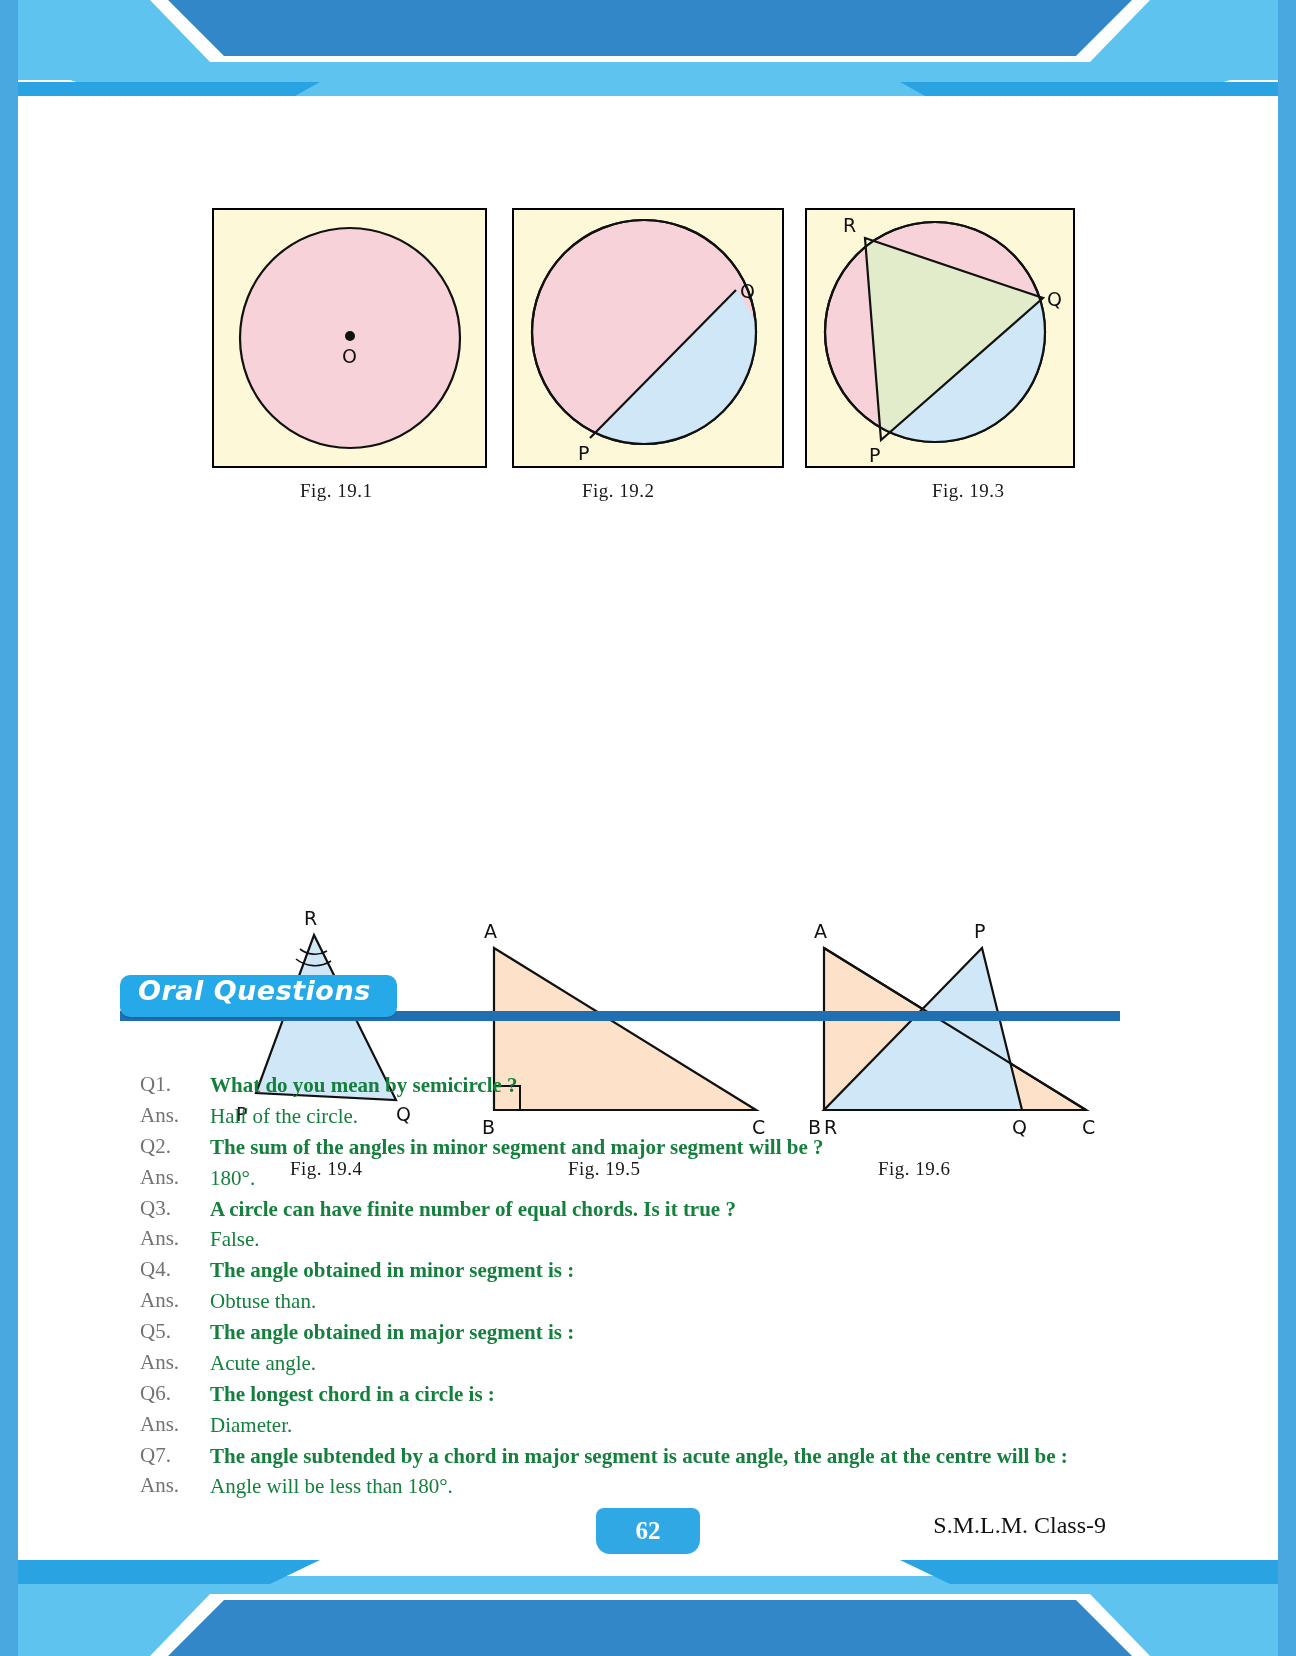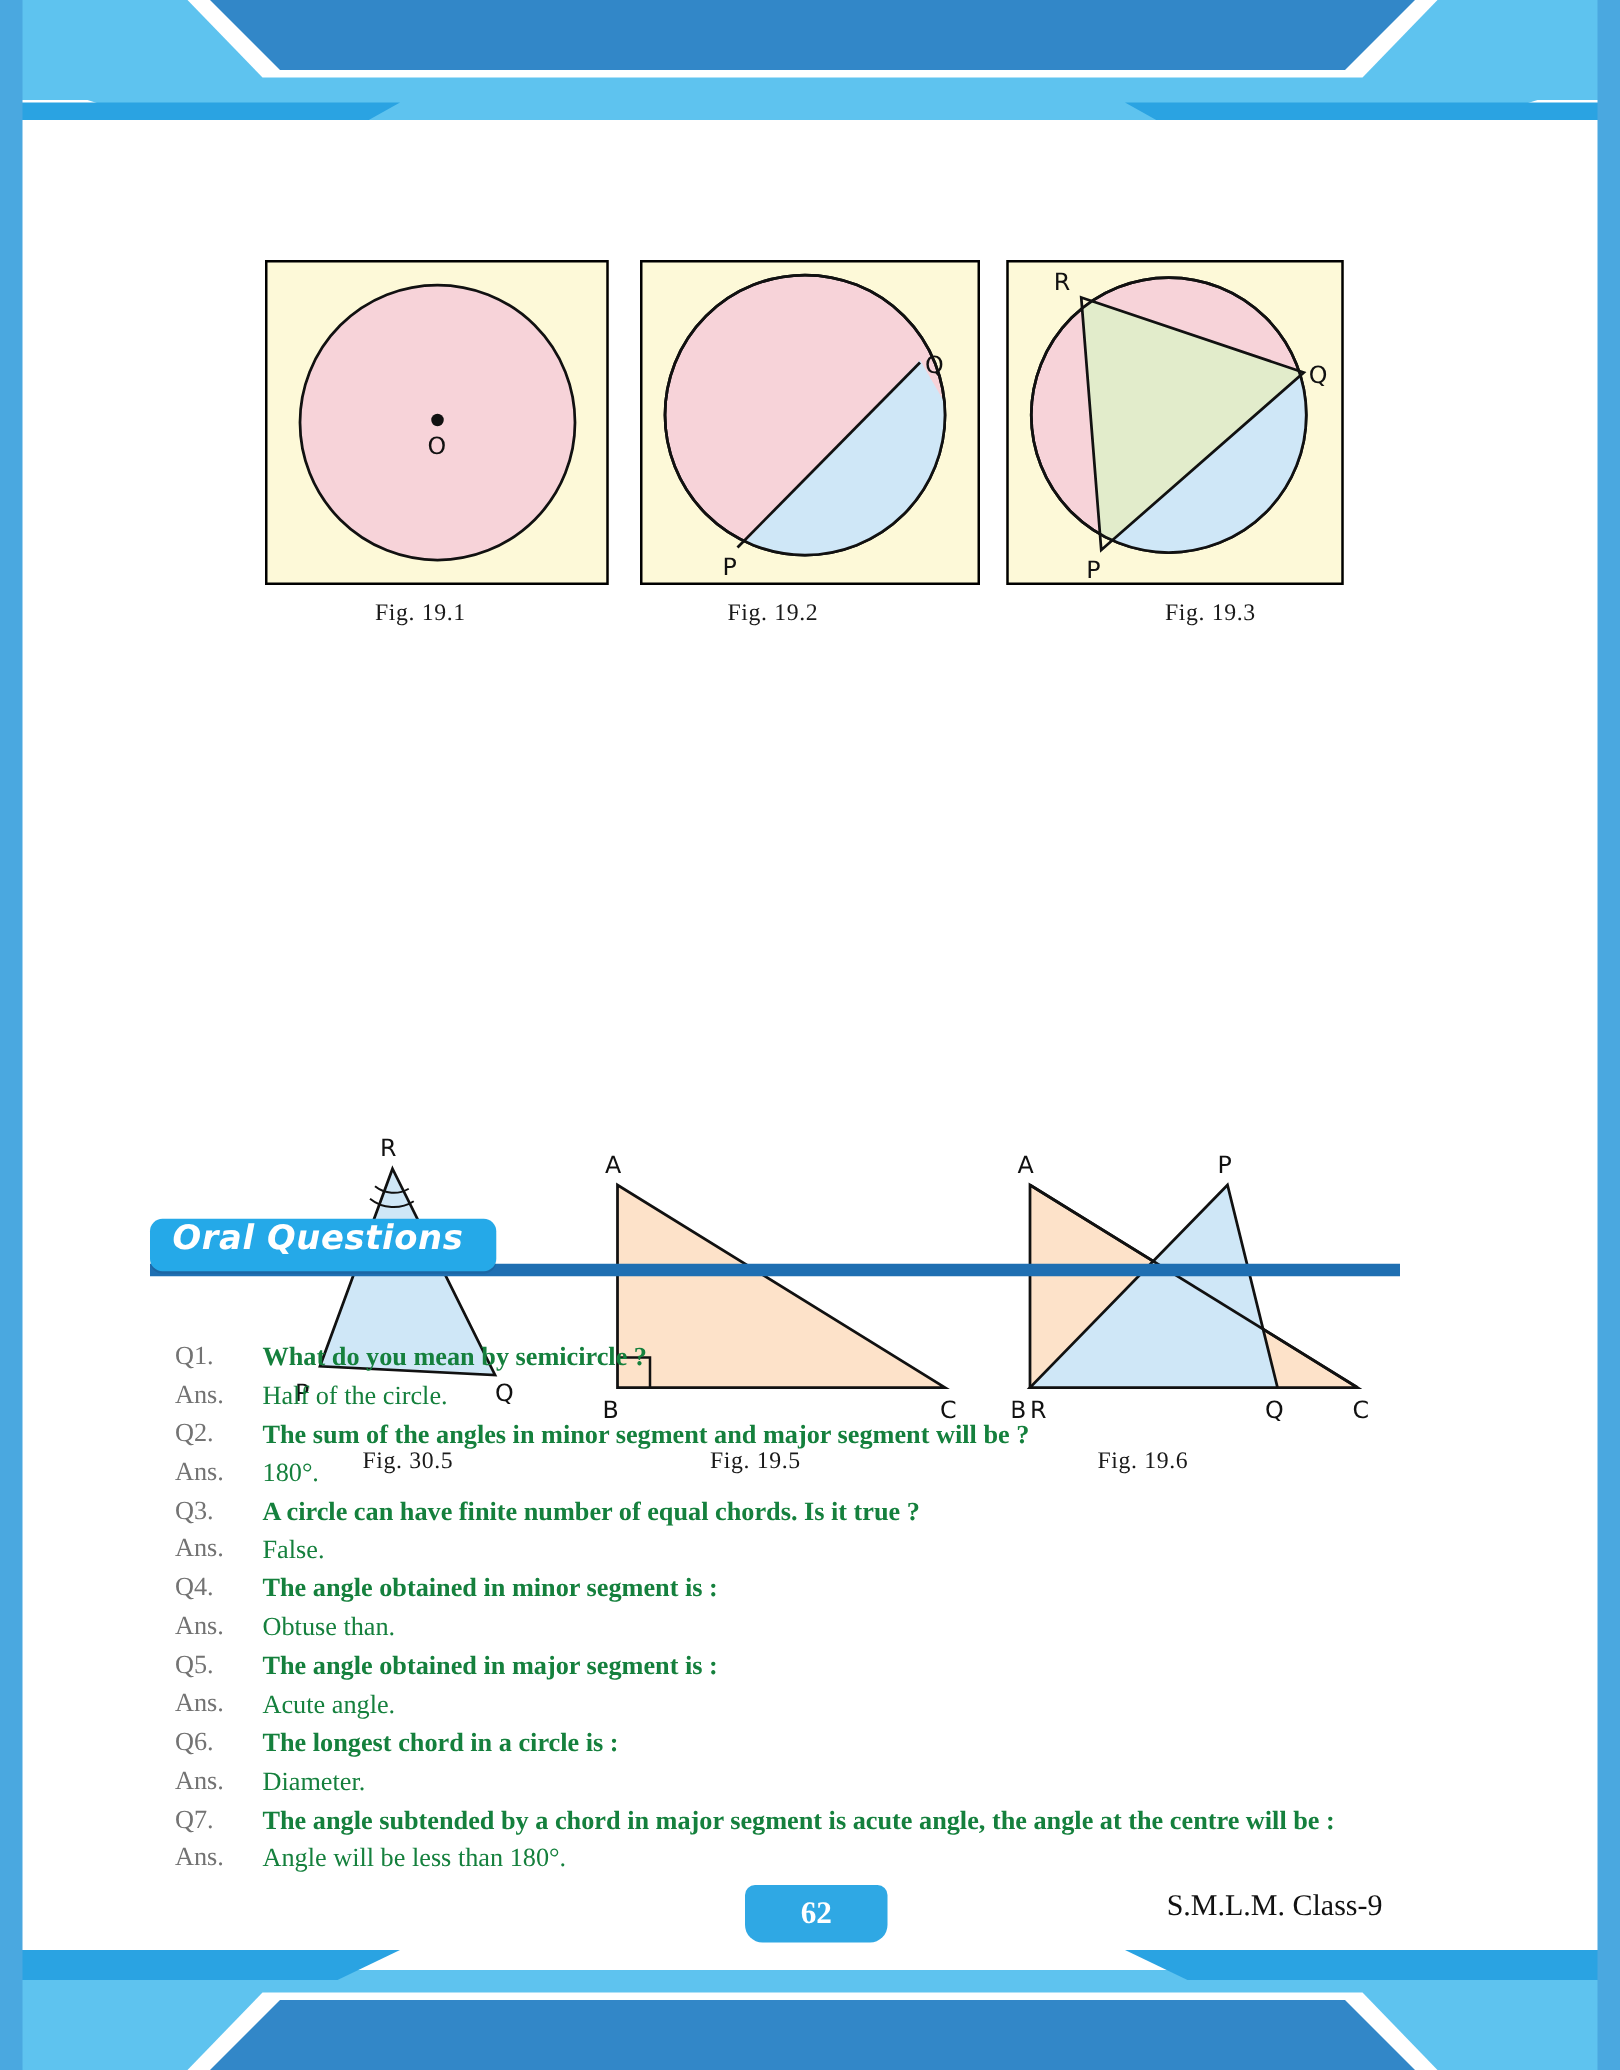--- a/index.html
+++ b/index.html
@@ -134,21 +134,21 @@
   }
   .qa-text.q {
     font-weight: bold;
   }
 
   
   .page-num {
     position: absolute;
     left: 596px;
     top: 1508px;
-    width: 114px;
+    width: 104px;
     height: 46px;
     background: #2fa8e4;
     border-radius: 8px 8px 14px 14px;
     display: flex;
     align-items: center;
     justify-content: center;
     font-family: "Liberation Serif", serif;
     font-weight: bold;
     font-size: 25px;
     color: #ffffff;
@@ -247,21 +247,21 @@
   <div class="fig-row-2">
 
     <svg class="fig-svg" style="left:230px; top:405px;" width="220" height="250" viewBox="0 0 220 250">
       <polygon points="84,30 166,195 26,188" fill="#cfe7f7" stroke="#111" stroke-width="2.2"></polygon>
       <path d="M70,44 A24,24 0 0 0 97,46" fill="none" stroke="#111" stroke-width="1.6"></path>
       <path d="M66,54 A30,30 0 0 0 101,56" fill="none" stroke="#111" stroke-width="1.6"></path>
       <text x="74" y="20" font-family="DejaVu Sans, sans-serif" font-size="19" fill="#111">R</text>
       <text x="6" y="216" font-family="DejaVu Sans, sans-serif" font-size="19" fill="#111">P</text>
       <text x="166" y="216" font-family="DejaVu Sans, sans-serif" font-size="19" fill="#111">Q</text>
     </svg>
-    <div class="fig-caption" style="left:290px; top:658px;">Fig. 30.5</div>
+    <div class="fig-caption" style="left:290px; top:658px;">Fig. 19.4</div>
 
     <svg class="fig-svg" style="left:480px; top:420px;" width="300" height="240" viewBox="0 0 300 240">
       <polygon points="14,28 14,190 276,190" fill="#fde2c9" stroke="#111" stroke-width="2.2"></polygon>
       <polyline points="14,166 40,166 40,190" fill="none" stroke="#111" stroke-width="2"></polyline>
       <text x="4" y="18" font-family="DejaVu Sans, sans-serif" font-size="19" fill="#111">A</text>
       <text x="2" y="214" font-family="DejaVu Sans, sans-serif" font-size="19" fill="#111">B</text>
       <text x="272" y="214" font-family="DejaVu Sans, sans-serif" font-size="19" fill="#111">C</text>
     </svg>
     <div class="fig-caption" style="left:568px; top:658px;">Fig. 19.5</div>
 

